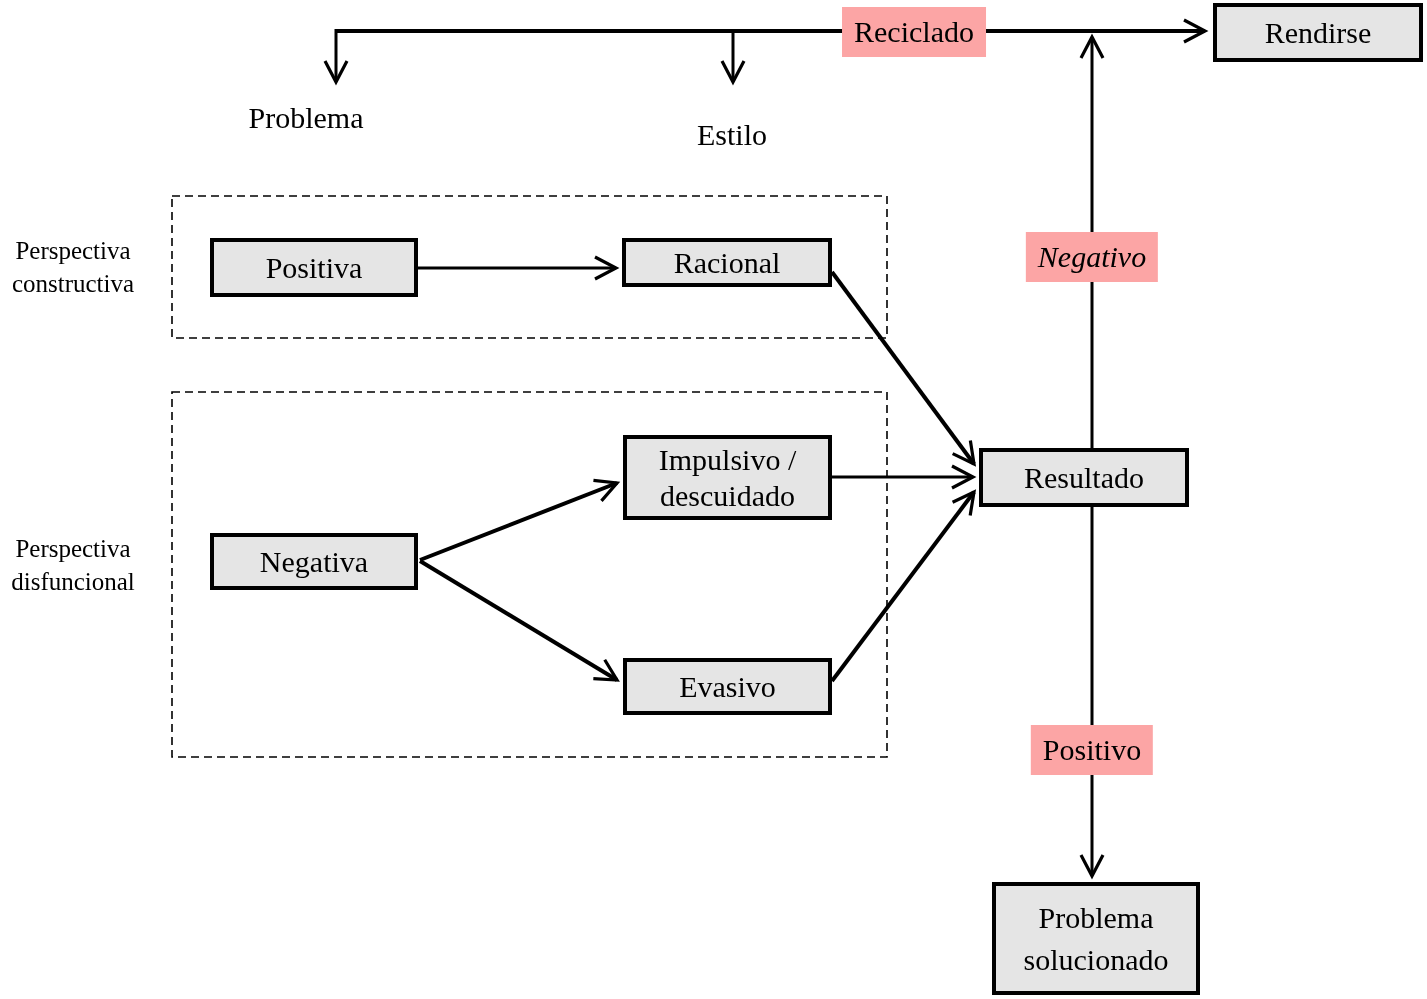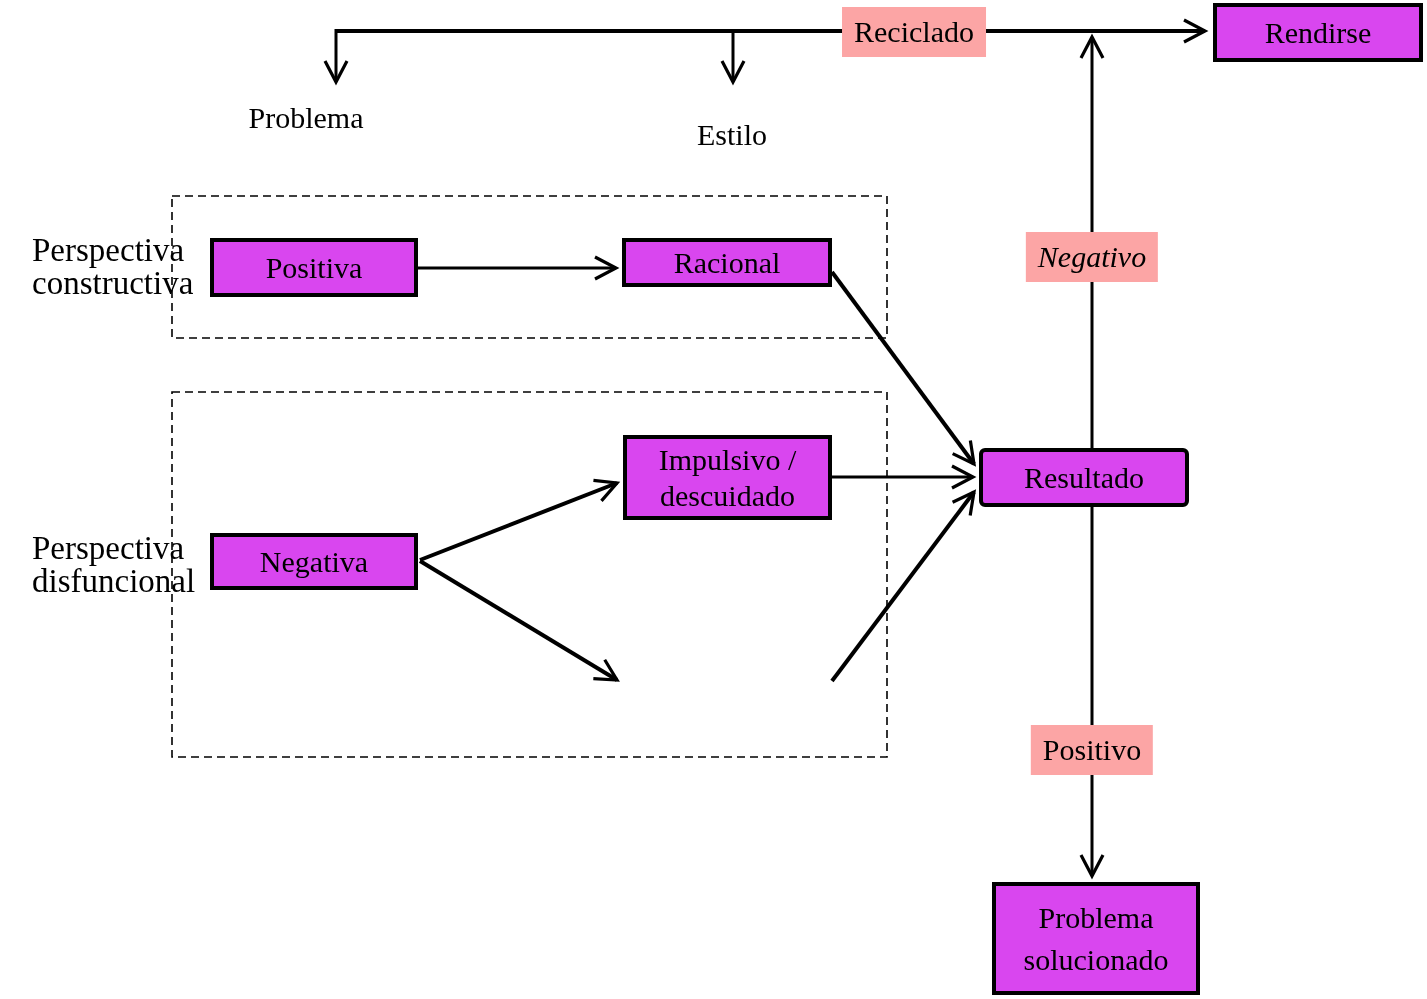--- a/index.html
+++ b/index.html
@@ -14,21 +14,21 @@
   }
   .connector-layer {
     position: absolute;
     left: 0; top: 0;
     width: 1427px; height: 999px;
   }
   .node {
     position: absolute;
     box-sizing: border-box;
     border: 4px solid #000000;
-    background: #d946ef;
+    background: #e5e5e5;
     display: flex;
     flex-direction: column;
     align-items: center;
     justify-content: center;
     text-align: center;
     font-size: 30px;
     line-height: 33px;
   }
   .node .nline { display: block; }
   .node.tall { line-height: 36px; }
@@ -43,23 +43,22 @@
   .online {
     background: #fca5a5;
     transform: translate(-50%, -50%);
     padding: 8px 12px;
   }
   .center-x { transform: translateX(-50%); }
   .group-label {
     position: absolute;
     width: 146px;
     text-align: center;
-    font-size: 33px;
+    font-size: 25px;
     line-height: 33px;
-    padding-left: 32px;
   }
 </style>
 </head>
 <body>
 
 <div class="canvas">
 
   <svg class="connector-layer" width="1427" height="999" viewBox="0 0 1427 999" xmlns="http://www.w3.org/2000/svg">
     <defs>
       <marker id="arrow" markerUnits="userSpaceOnUse" markerWidth="30" markerHeight="30" refX="26" refY="15" orient="auto">
@@ -97,22 +96,25 @@
 
   <div class="node" style="left:210px; top:533px; width:208px; height:57px;">
     <span class="nline">Negativa</span>
   </div>
 
   <div class="node tall" style="left:623px; top:435px; width:209px; height:85px;">
     <span class="nline">Impulsivo /</span>
     <span class="nline">descuidado</span>
   </div>
 
+  <div class="node" style="left:623px; top:658px; width:209px; height:57px;">
+    <span class="nline">Evasivo</span>
+  </div>
 
-  <div class="node" style="left:979px; top:448px; width:210px; height:59px;border-radius:6px;">
+  <div class="node" style="left:979px; top:448px; width:210px; height:59px;">
     <span class="nline">Resultado</span>
   </div>
 
   <div class="node" style="left:1213px; top:3px; width:210px; height:59px;">
     <span class="nline">Rendirse</span>
   </div>
 
   <div class="node problema" style="left:992px; top:882px; width:208px; height:113px;">
     <span class="nline">Problema</span>
     <span class="nline">solucionado</span>

